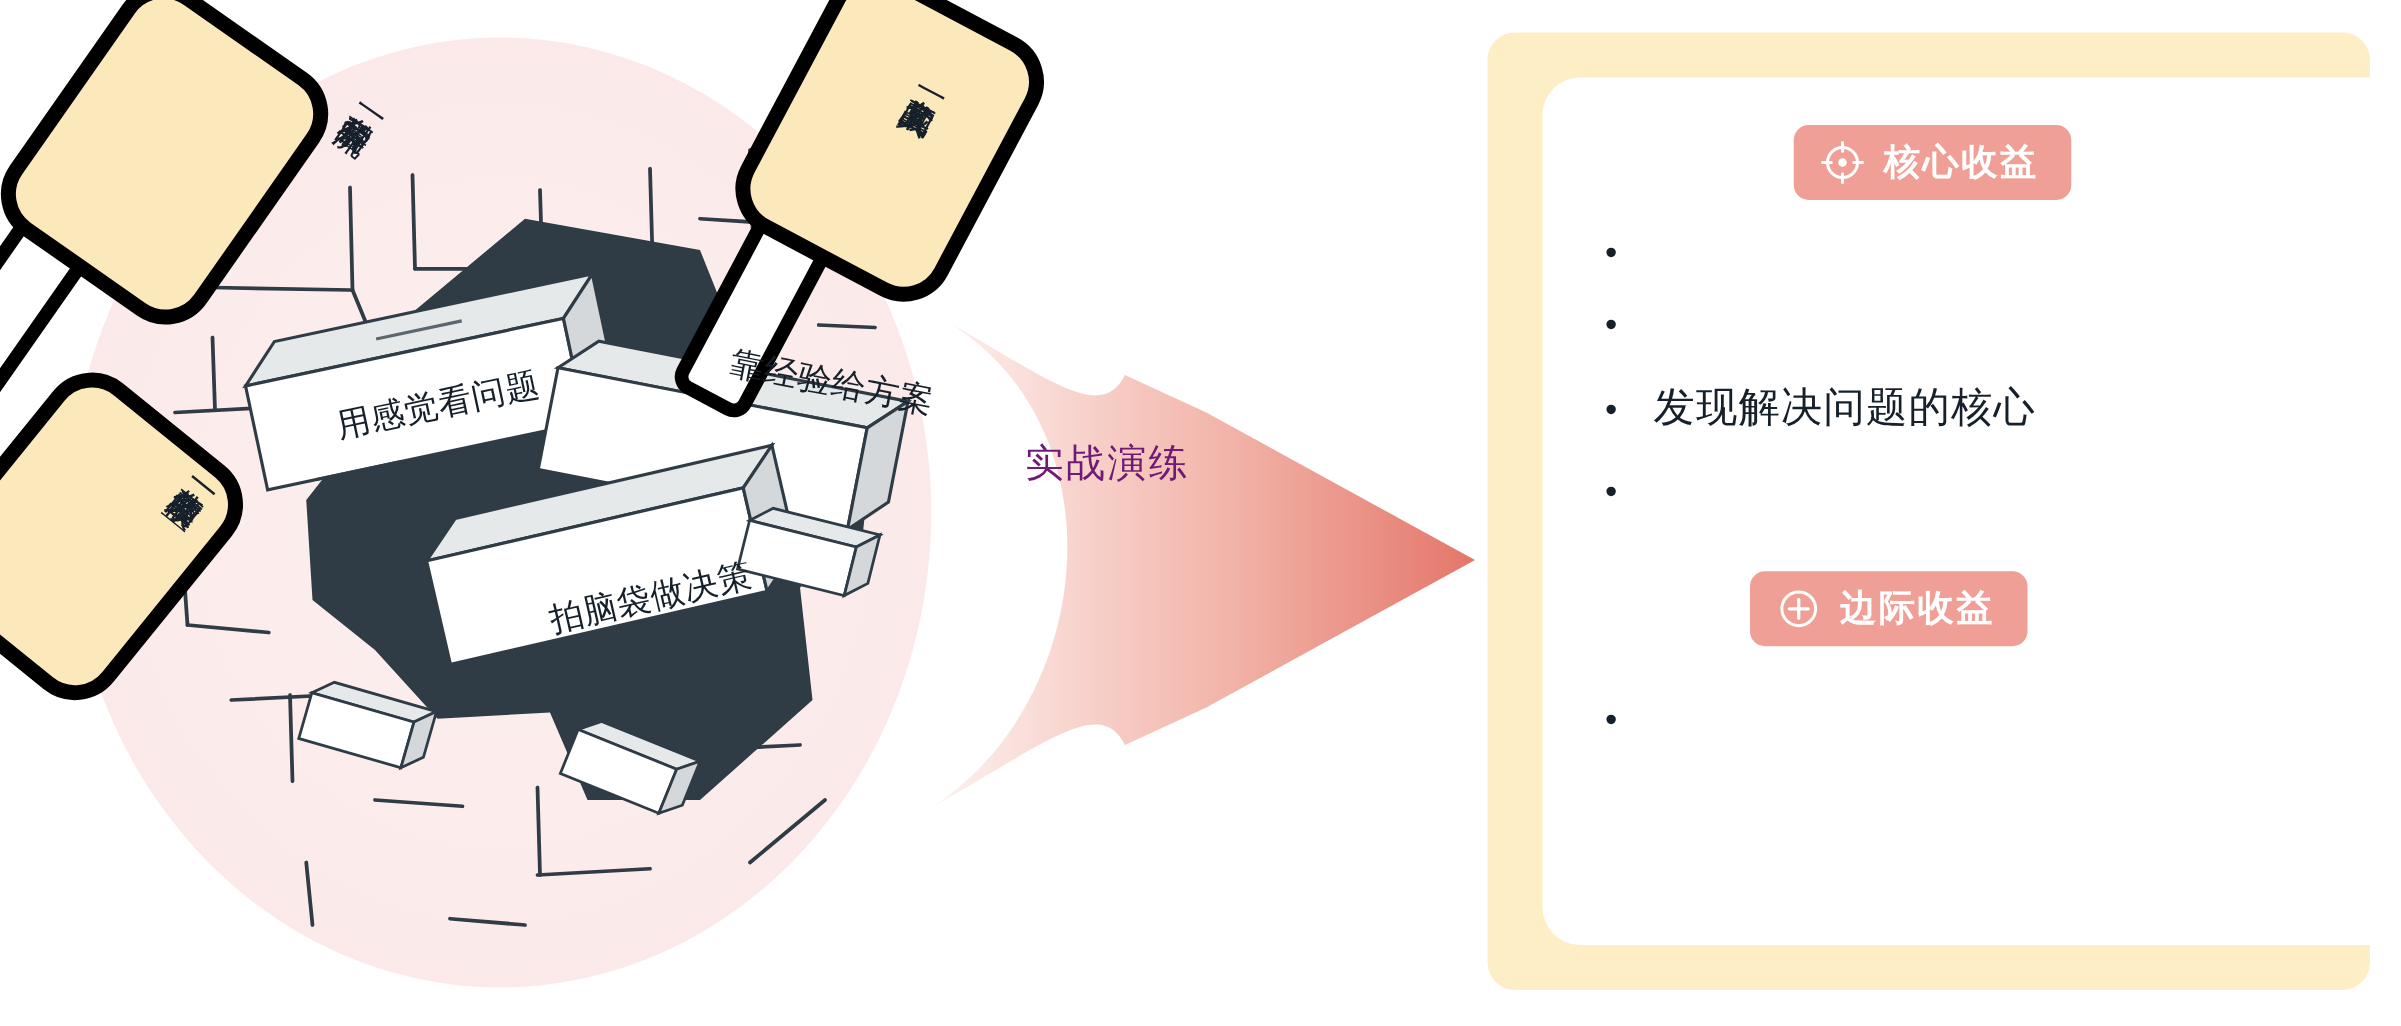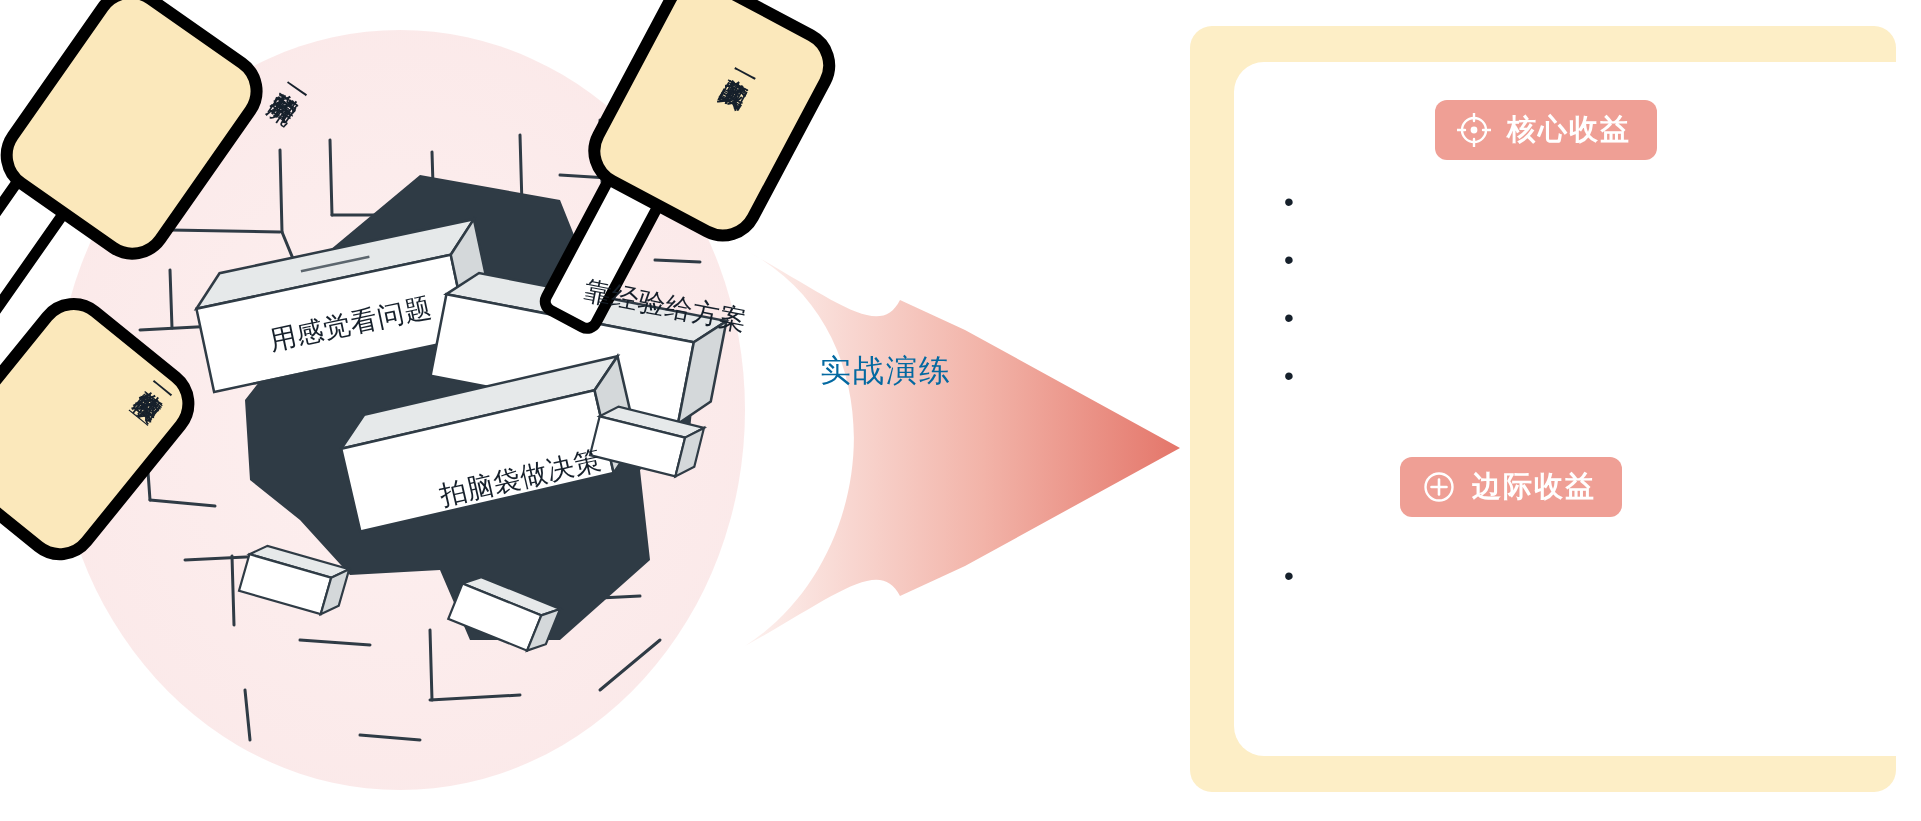--- a/index.html
+++ b/index.html
@@ -46,21 +46,21 @@
     color: #16202b;
     white-space: nowrap;
     letter-spacing: 1px;
     writing-mode: vertical-rl;
     text-orientation: upright;
   }
 
   .arrow-label {
     position: absolute;
     font-size: 31px;
-    color: #0369a1;
+    color: #701a75;
     white-space: nowrap;
     letter-spacing: 2px;
   }
 
   
   #right-panel {
     position: absolute;
     left: 1190px;
     top: 26px;
     width: 706px;
@@ -280,20 +280,21 @@
 
       <ul class="bullet-list" id="core-list">
         <li class="bullet-item">
           <span class="bullet-dot">•</span>
         </li>
         <li class="bullet-item">
           <span class="bullet-dot">•</span>
         </li>
         <li class="bullet-item">
           <span class="bullet-dot">•</span>
+          <span>发现解决问题的核心</span>
         </li>
         <li class="bullet-item">
           <span class="bullet-dot">•</span>
         </li>
       </ul>
 
       <div class="badge" id="badge-marginal">
         <span>
           <svg class="badge-icon" viewBox="0 0 34 34">
             <circle cx="17" cy="17" r="13.5" fill="none" stroke="#ffffff" stroke-width="2.4"></circle>

